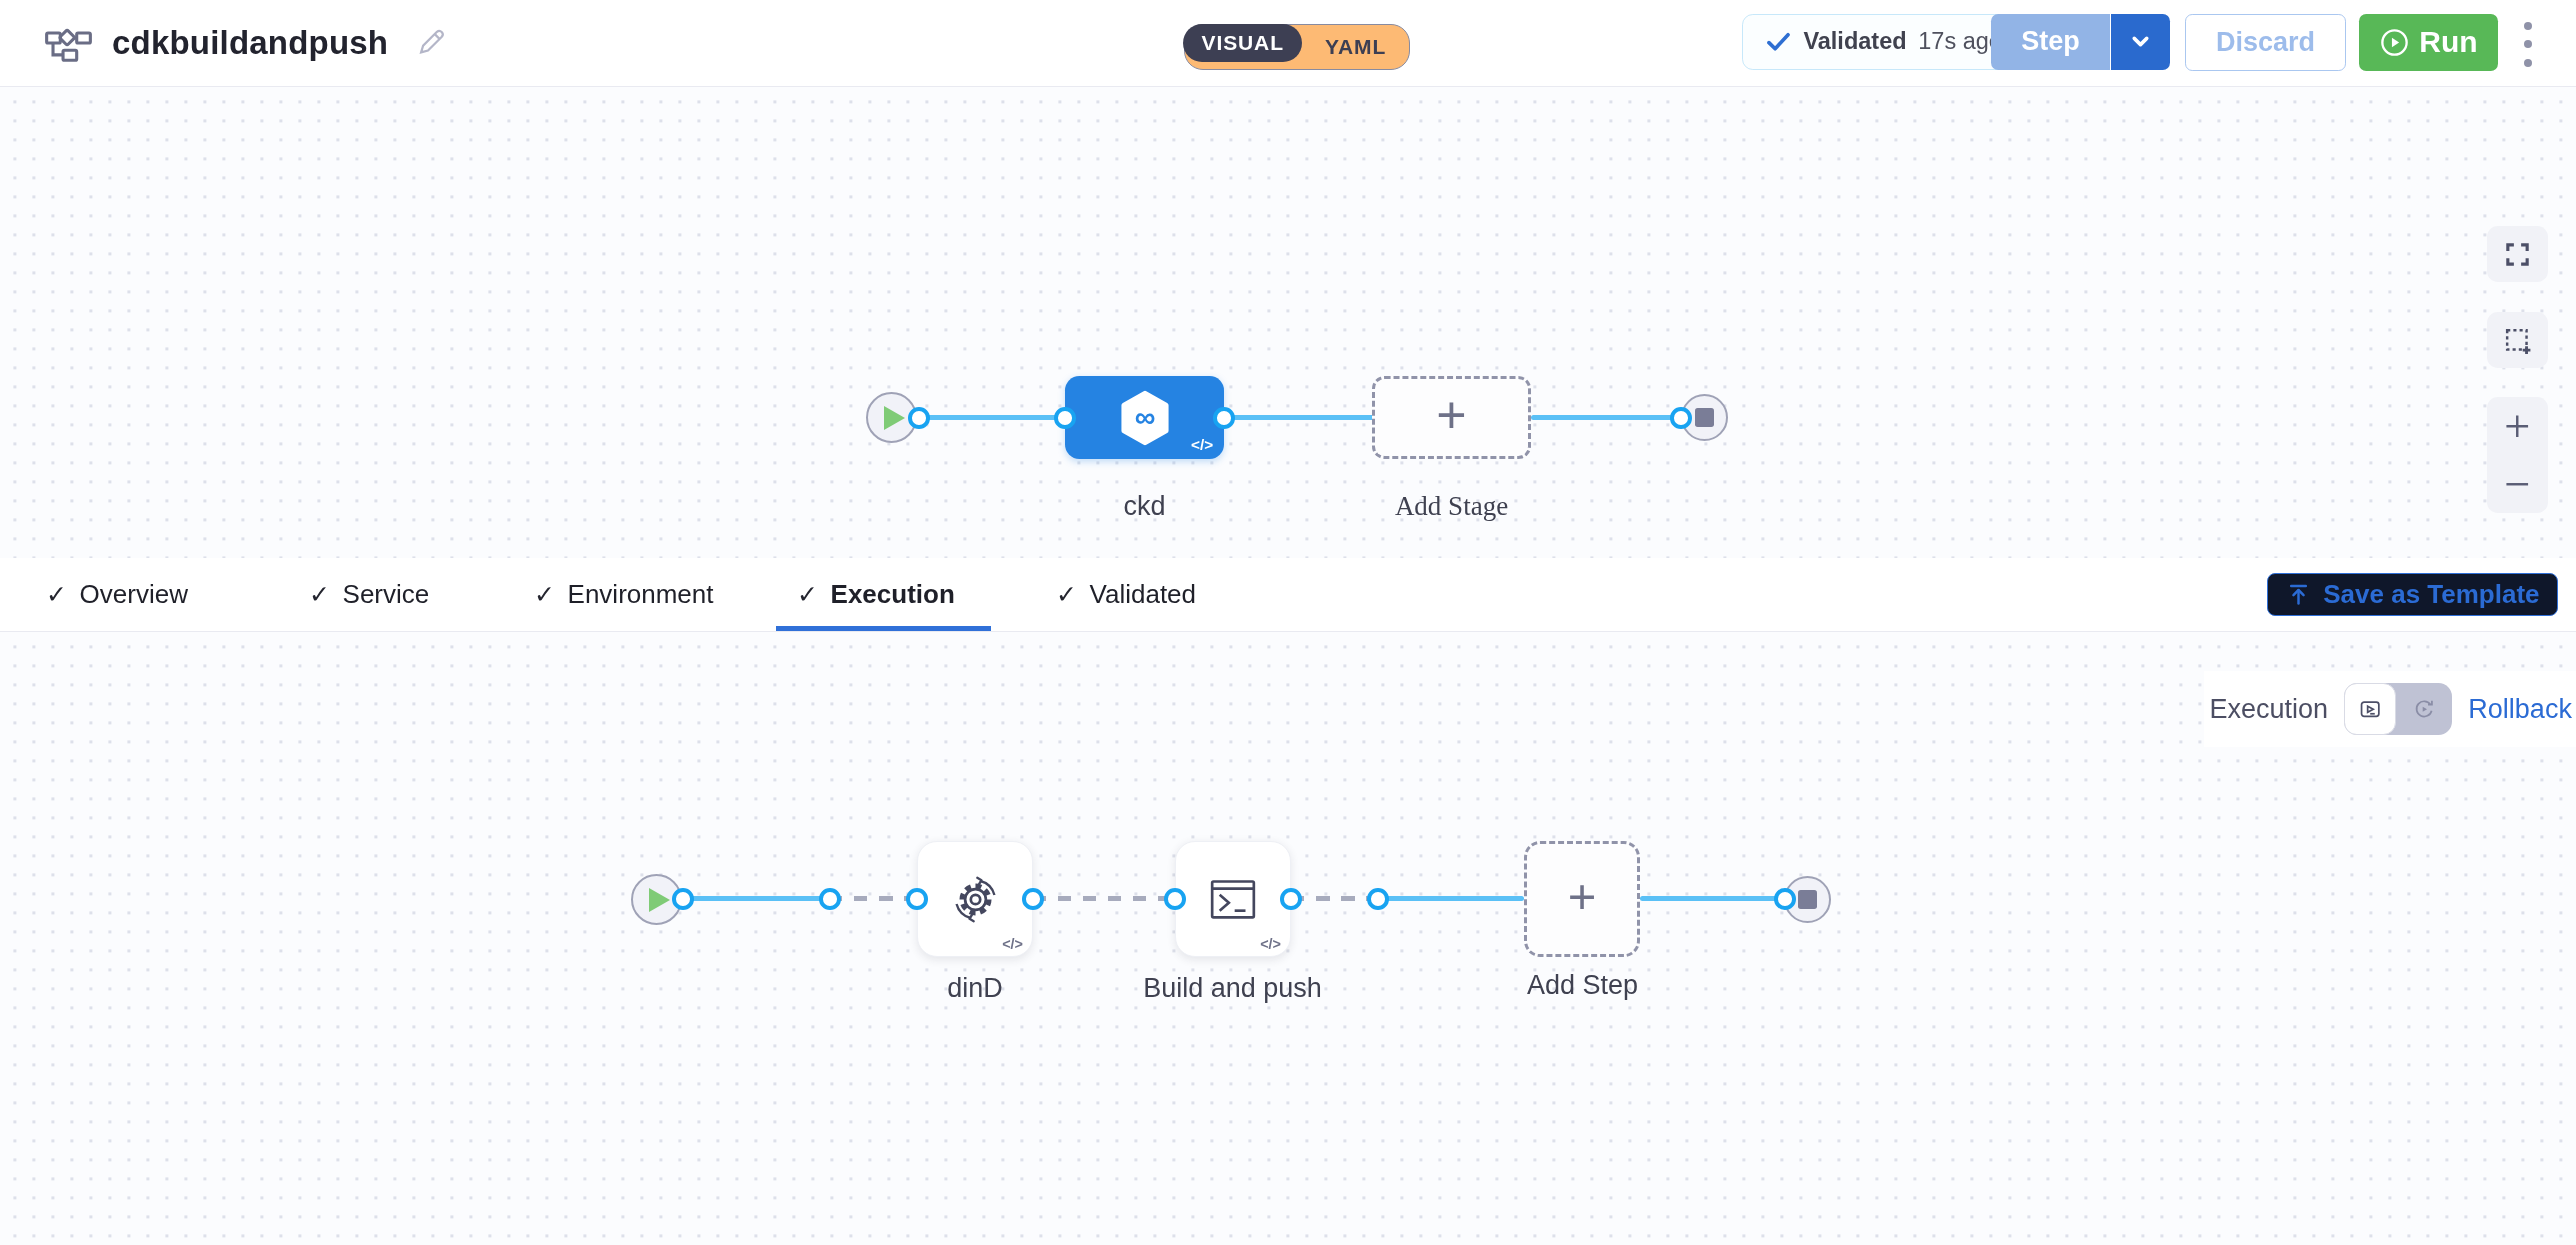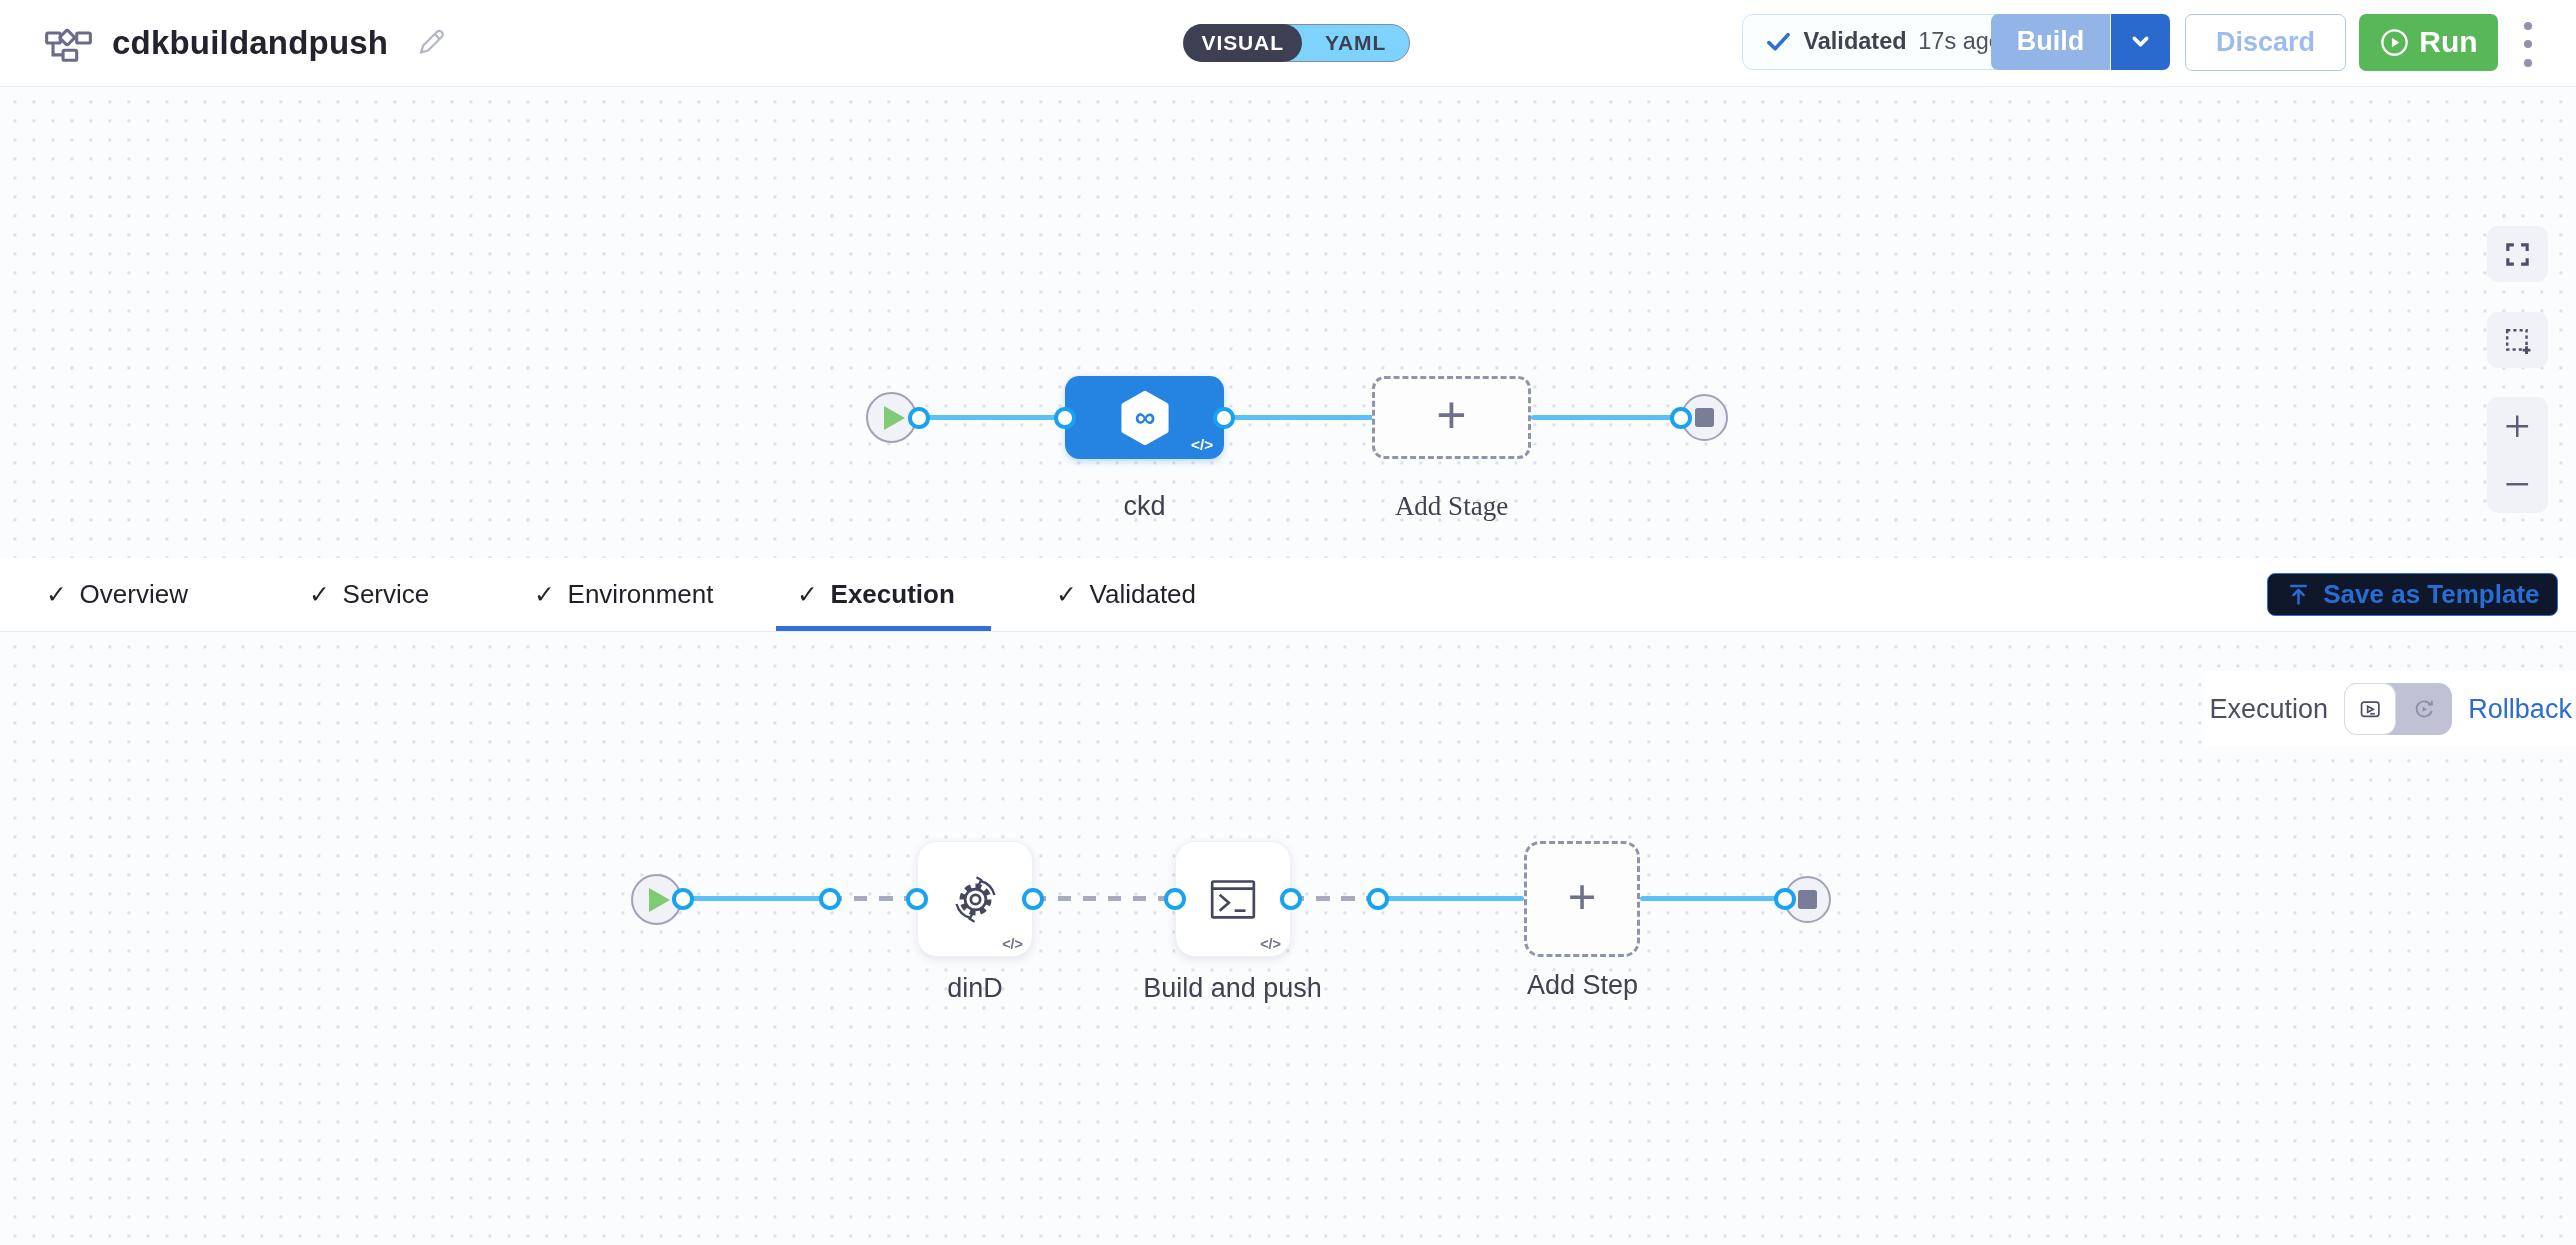--- a/index.html
+++ b/index.html
@@ -7,22 +7,22 @@
   body { font-family: "Liberation Sans", "DejaVu Sans", sans-serif; background: #fbfcfe; }
   #app { position: relative; width: 2576px; height: 1246px; }
 
   
   .header { position: absolute; left: 0; top: 0; width: 2576px; height: 87px;
             background: #ffffff; border-bottom: 1.8px solid #e9eaf1; z-index: 10; }
   .hdr-left { position: absolute; left: 43px; top: 0; height: 85px; display: flex; align-items: center; gap: 18px; }
   .page-title { font-size: 33px; font-weight: bold; color: #22232e; letter-spacing: 0.2px; }
   .pencil { margin-left: 9px; }
 
-  .mode-toggle { position: absolute; left: 1184px; top: 24.4px; height: 38px; width: 226px;
-                 border: 1.8px solid #888ba0; border-radius: 19px; background: #7dd3fc; display: flex; }
+  .mode-toggle { position: absolute; left: 1184px; top: 24.4px; height: 46px; width: 226px;
+                 border: 1.8px solid #888ba0; border-radius: 19px; background: #fdba74; display: flex; }
   .mode-visual { flex: 0 0 119px; height: 38px; margin: -1.8px 0 0 -1.8px; border-radius: 19px;
                  background: #3d3f53; color: #fff; display: flex; align-items: center; justify-content: center;
                  font-size: 21px; font-weight: bold; letter-spacing: 0.9px; }
   .mode-yaml { flex: 1; display: flex; align-items: center; justify-content: center;
                color: #3d3f53; font-size: 21px; font-weight: bold; letter-spacing: 0.9px; }
 
   .validated { position: absolute; left: 1742px; top: 13.5px; height: 56px; border: 1.8px solid #c7e8fa;
                border-radius: 10.8px; background: #fbfeff; display: flex; align-items: center; gap: 11.7px;
                padding: 0 21.7px; font-size: 23.5px; }
   .validated .v-status { font-weight: bold; color: #40424f; }
@@ -141,21 +141,21 @@
 
     <div class="validated">
       <svg width="27" height="27" viewBox="0 0 24 24" fill="none" stroke="#2e6fd2" stroke-width="3.2" stroke-linecap="round" stroke-linejoin="round">
         <path d="M3.5 13 l5.5 5.5 L20.5 6"></path>
       </svg>
       <span class="v-status">Validated</span>
       <span class="v-time">17s ago</span>
     </div>
 
     <div class="save-split">
-      <button class="btn-save">Build</button>
+      <button class="btn-save">Step</button>
       <button class="btn-save-caret">
         <svg width="25" height="25" viewBox="0 0 24 24" fill="none" stroke="#ffffff" stroke-width="3.4" stroke-linecap="round" stroke-linejoin="round">
           <path d="M6 9 l6 6 6 -6"></path>
         </svg>
       </button>
     </div>
 
     <button class="btn-discard">Discard</button>
 
     <button class="btn-run">

